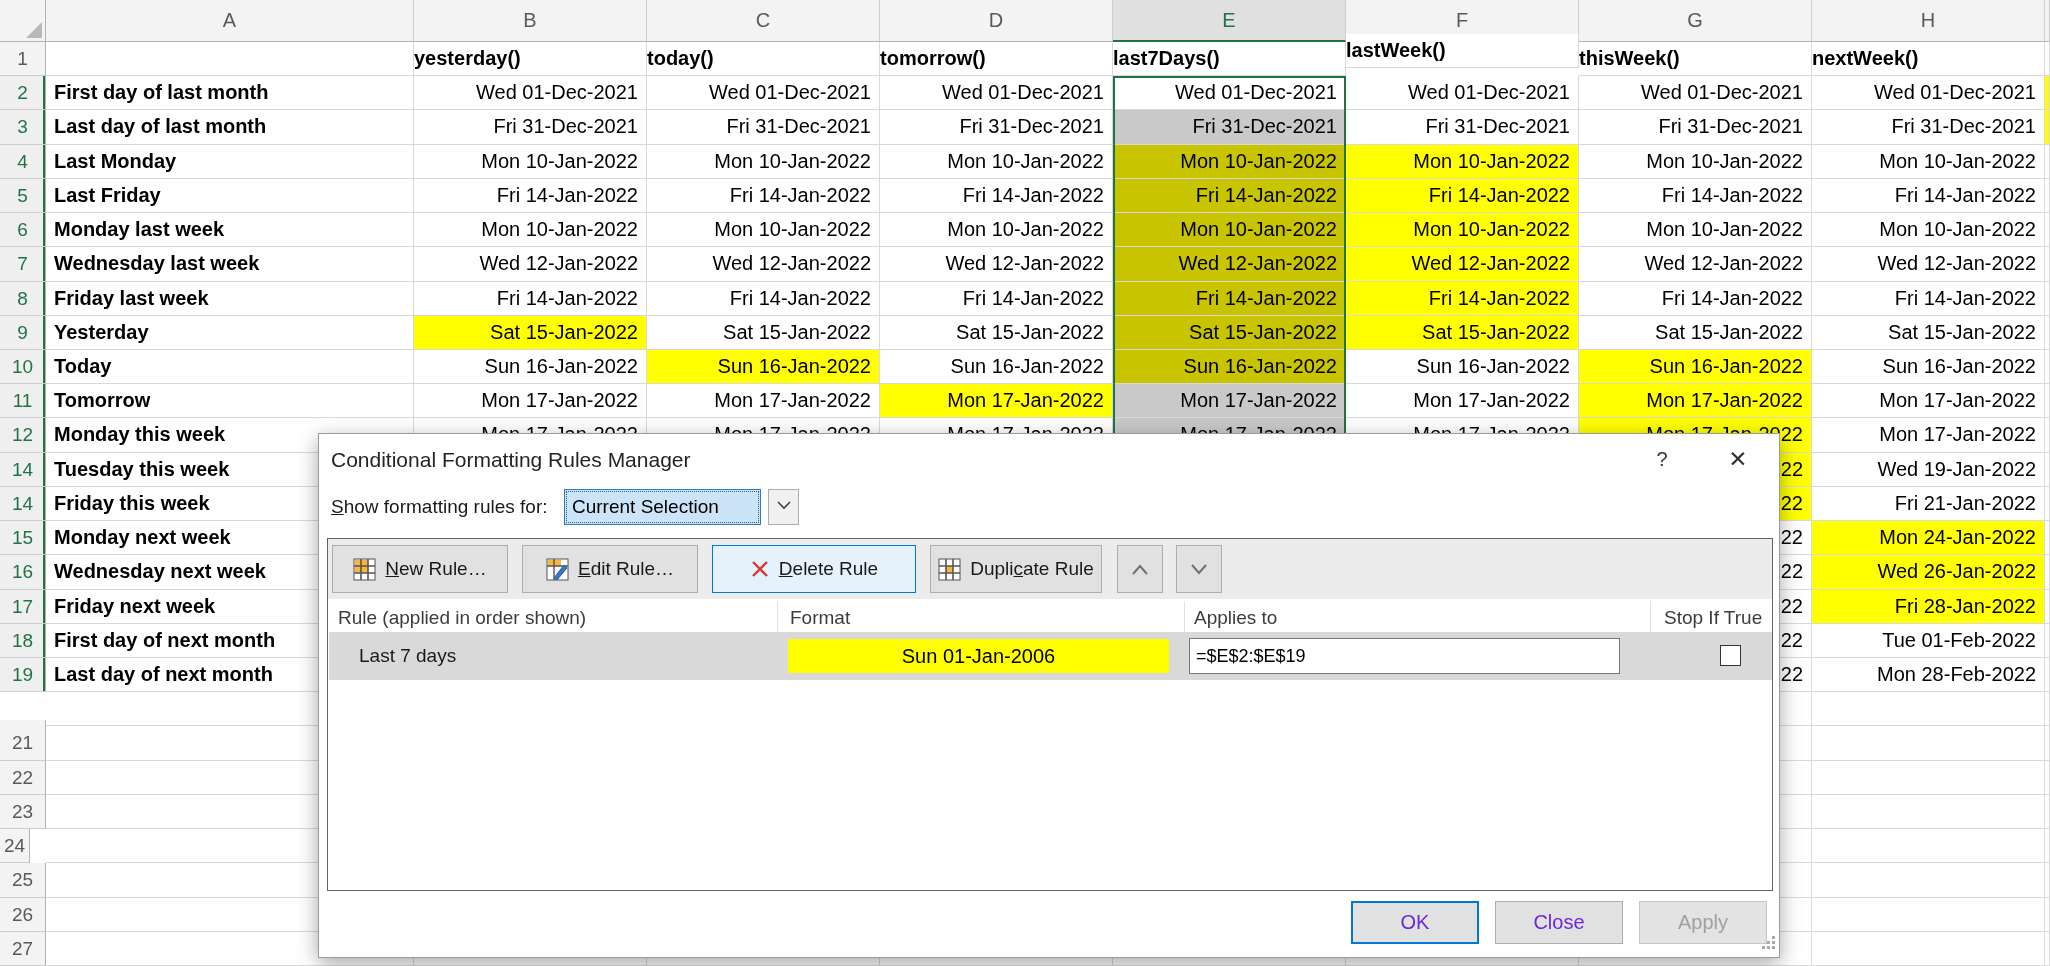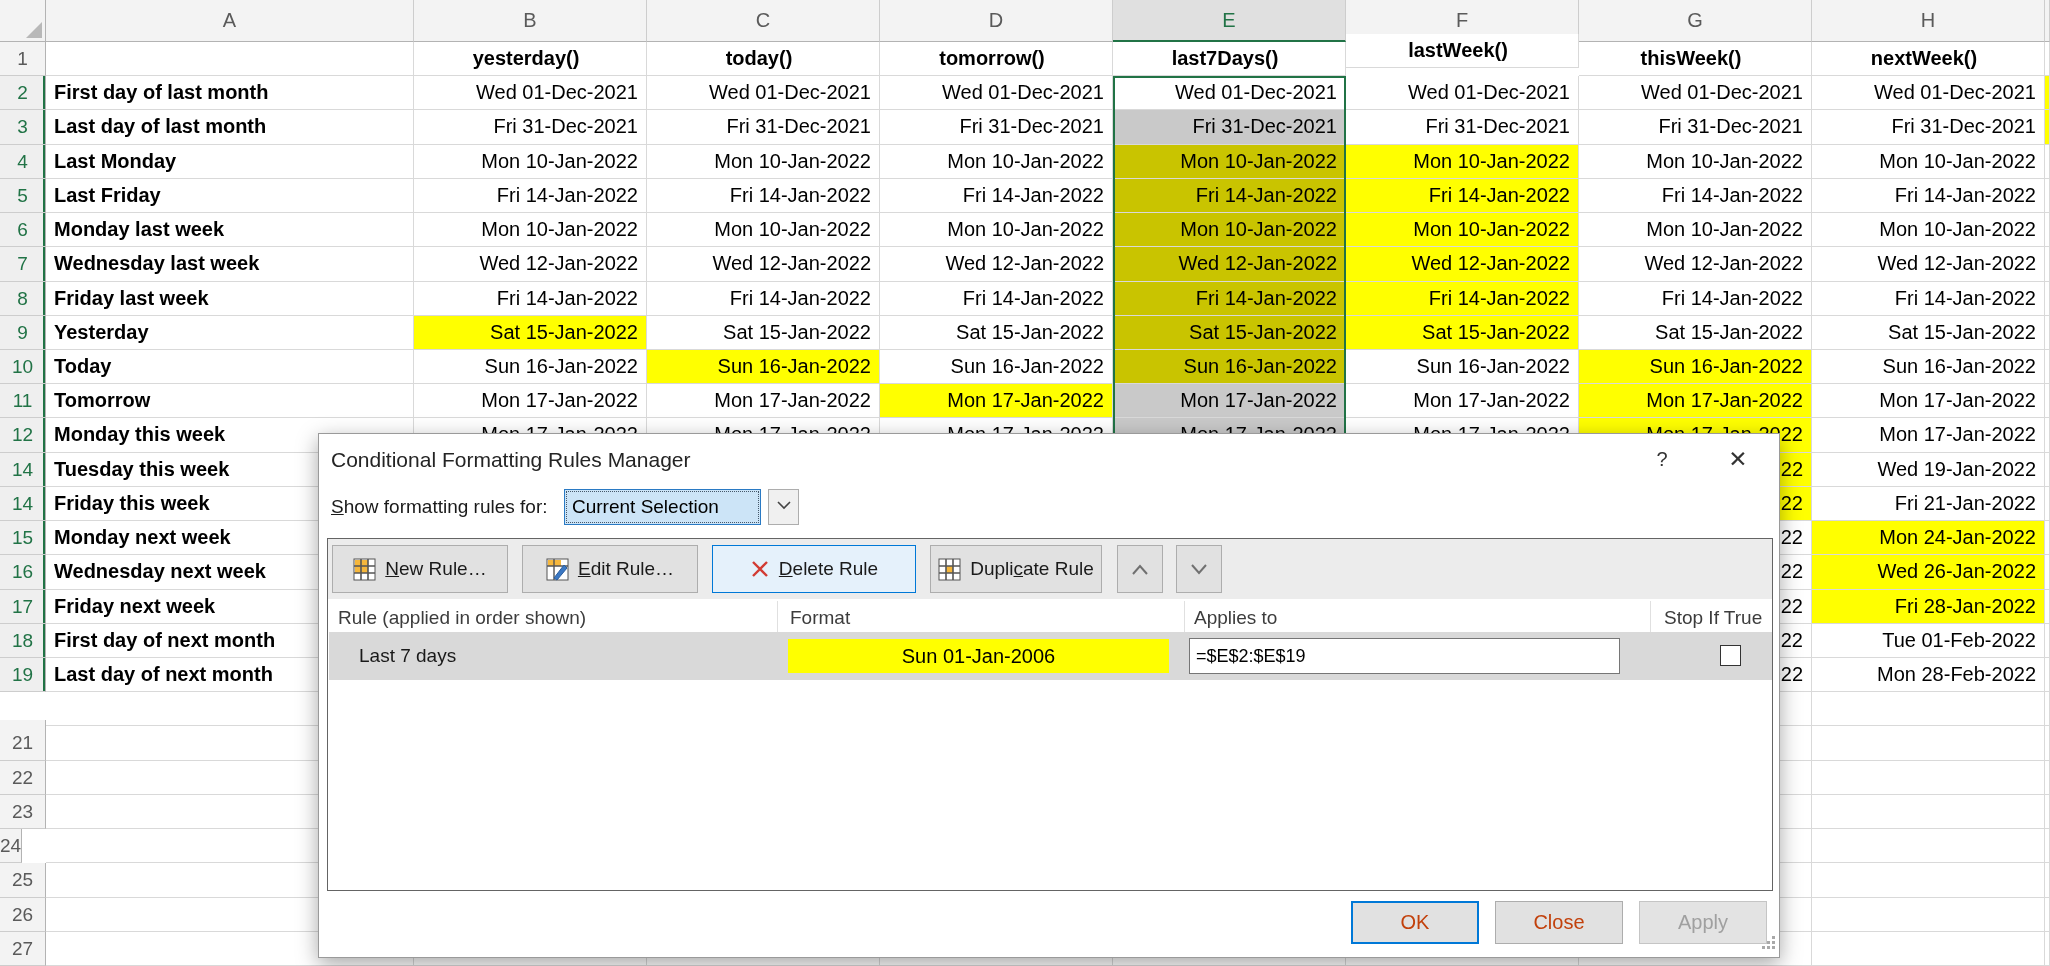--- a/index.html
+++ b/index.html
@@ -12,21 +12,21 @@
          font-size:20px;text-align:center;overflow:hidden;}
   .hcell.rowh{border-bottom:1px solid #cdcdcd;border-right:1px solid #b3b3b3;font-size:19px;}
   .hcell.selcol{background:#e0e0e0;color:#217346;border-bottom:2px solid #217346;}
   .hcell.selrow{color:#217346;box-shadow:inset -2px 0 0 #217346;background:#efefef;}
   .corner-tri{position:absolute;right:3px;bottom:3px;width:0;height:0;
               border-left:16px solid transparent;border-bottom:16px solid #b8b8b8;}
   .cell{position:absolute;box-sizing:border-box;background:#ffffff;color:#000;
         border-right:1px solid #d9d9d9;border-bottom:1px solid #d9d9d9;
         font-size:20px;white-space:nowrap;overflow:hidden;}
   .cell.date{text-align:right;padding-right:8px;}
-  .cell.fn{font-weight:700;text-align:center;padding-right:8px;}
+  .cell.fn{font-weight:700;text-align:left;padding-right:8px;}
   .cell.lbl{font-weight:700;padding-left:8px;text-align:left;}
   #sel-overlay{position:absolute;box-sizing:border-box;border:2px solid #217346;
                pointer-events:none;z-index:3;}
 
   
   #dialog{position:absolute;left:318px;top:433px;width:1462px;height:525px;background:#ffffff;
           border:1px solid #9a9a9a;box-shadow:0 6px 20px rgba(0,0,0,.35);z-index:10;box-sizing:border-box;}
   #dlg-title{position:absolute;left:12px;top:14px;font-size:21px;color:#242424;}
   .dlg-winbtn{position:absolute;top:10px;width:30px;height:30px;text-align:center;line-height:30px;
               font-size:20px;color:#333;}
@@ -51,21 +51,21 @@
   #rule-row{position:absolute;left:1px;top:93px;width:1443px;height:48px;background:#d9d9d9;}
   #rule-name{position:absolute;left:30px;top:0;line-height:48px;font-size:19px;color:#1a1a1a;}
   #rule-preview{position:absolute;left:459px;top:7px;width:381px;height:34px;background:#ffff00;
                 text-align:center;line-height:34px;font-size:20px;color:#000;}
   #rule-range{position:absolute;left:860px;top:6px;width:431px;height:36px;background:#fff;
               border:1px solid #767676;box-sizing:border-box;font-size:18px;line-height:34px;
               padding-left:6px;color:#000;}
   #rule-stop-checkbox{position:absolute;left:1391px;top:13px;width:21px;height:21px;background:#fff;
               border:1px solid #333;box-sizing:border-box;}
   .fbtn{position:absolute;top:467px;width:128px;height:43px;background:#e1e1e1;border:1px solid #adadad;
-        box-sizing:border-box;text-align:center;line-height:41px;font-size:20px;color:#c2410c;}
+        box-sizing:border-box;text-align:center;line-height:41px;font-size:20px;color:#6d28d9;}
   #btn-ok{left:1032px;border:2px solid #0078d7;line-height:39px;}
   #btn-close{left:1176px;}
   #btn-apply{left:1320px;background:#e3e3e3;border:1px solid #c5c5c5;color:#a0a0a0;}
   #dlg-grip{position:absolute;right:3px;bottom:3px;}
 </style>
 </head>
 <body>
 
 <div id="stage">
   <div id="grid">
@@ -304,21 +304,21 @@
       <div class="hcell rowh" style="left: 0px; top: 794.889px; width: 46px; height: 34.2222px; line-height: 33.2222px;">23</div>
       <div class="cell lbl" style="left: 46px; top: 794.889px; width: 368px; height: 34.2222px; line-height: 33.2222px;"></div>
       <div class="cell date" style="left: 414px; top: 794.889px; width: 233px; height: 34.2222px; line-height: 33.2222px;"></div>
       <div class="cell date" style="left: 647px; top: 794.889px; width: 233px; height: 34.2222px; line-height: 33.2222px;"></div>
       <div class="cell date" style="left: 880px; top: 794.889px; width: 233px; height: 34.2222px; line-height: 33.2222px;"></div>
       <div class="cell date" style="left: 1113px; top: 794.889px; width: 233px; height: 34.2222px; line-height: 33.2222px;"></div>
       <div class="cell date" style="left: 1346px; top: 794.889px; width: 233px; height: 34.2222px; line-height: 33.2222px;"></div>
       <div class="cell date" style="left: 1579px; top: 794.889px; width: 233px; height: 34.2222px; line-height: 33.2222px;"></div>
       <div class="cell date" style="left: 1812px; top: 794.889px; width: 233px; height: 34.2222px; line-height: 33.2222px;"></div>
       <div class="cell" style="left: 2045px; top: 794.889px; width: 5px; height: 34.2222px; line-height: 33.2222px;"></div>
-      <div class="hcell rowh" style="left: 0px; top: 829.111px; width: 22px; height: 34.2222px; line-height: 33.2222px;">24</div>
+      <div class="hcell rowh" style="left: 0px; top: 829.111px; width: 30px; height: 34.2222px; line-height: 33.2222px;">24</div>
       <div class="cell lbl" style="left: 46px; top: 829.111px; width: 368px; height: 34.2222px; line-height: 33.2222px;"></div>
       <div class="cell date" style="left: 414px; top: 829.111px; width: 233px; height: 34.2222px; line-height: 33.2222px;"></div>
       <div class="cell date" style="left: 647px; top: 829.111px; width: 233px; height: 34.2222px; line-height: 33.2222px;"></div>
       <div class="cell date" style="left: 880px; top: 829.111px; width: 233px; height: 34.2222px; line-height: 33.2222px;"></div>
       <div class="cell date" style="left: 1113px; top: 829.111px; width: 233px; height: 34.2222px; line-height: 33.2222px;"></div>
       <div class="cell date" style="left: 1346px; top: 829.111px; width: 233px; height: 34.2222px; line-height: 33.2222px;"></div>
       <div class="cell date" style="left: 1579px; top: 829.111px; width: 233px; height: 34.2222px; line-height: 33.2222px;"></div>
       <div class="cell date" style="left: 1812px; top: 829.111px; width: 233px; height: 34.2222px; line-height: 33.2222px;"></div>
       <div class="cell" style="left: 2045px; top: 829.111px; width: 5px; height: 34.2222px; line-height: 33.2222px;"></div>
       <div class="hcell rowh" style="left: 0px; top: 863.333px; width: 46px; height: 34.2222px; line-height: 33.2222px;">25</div>

